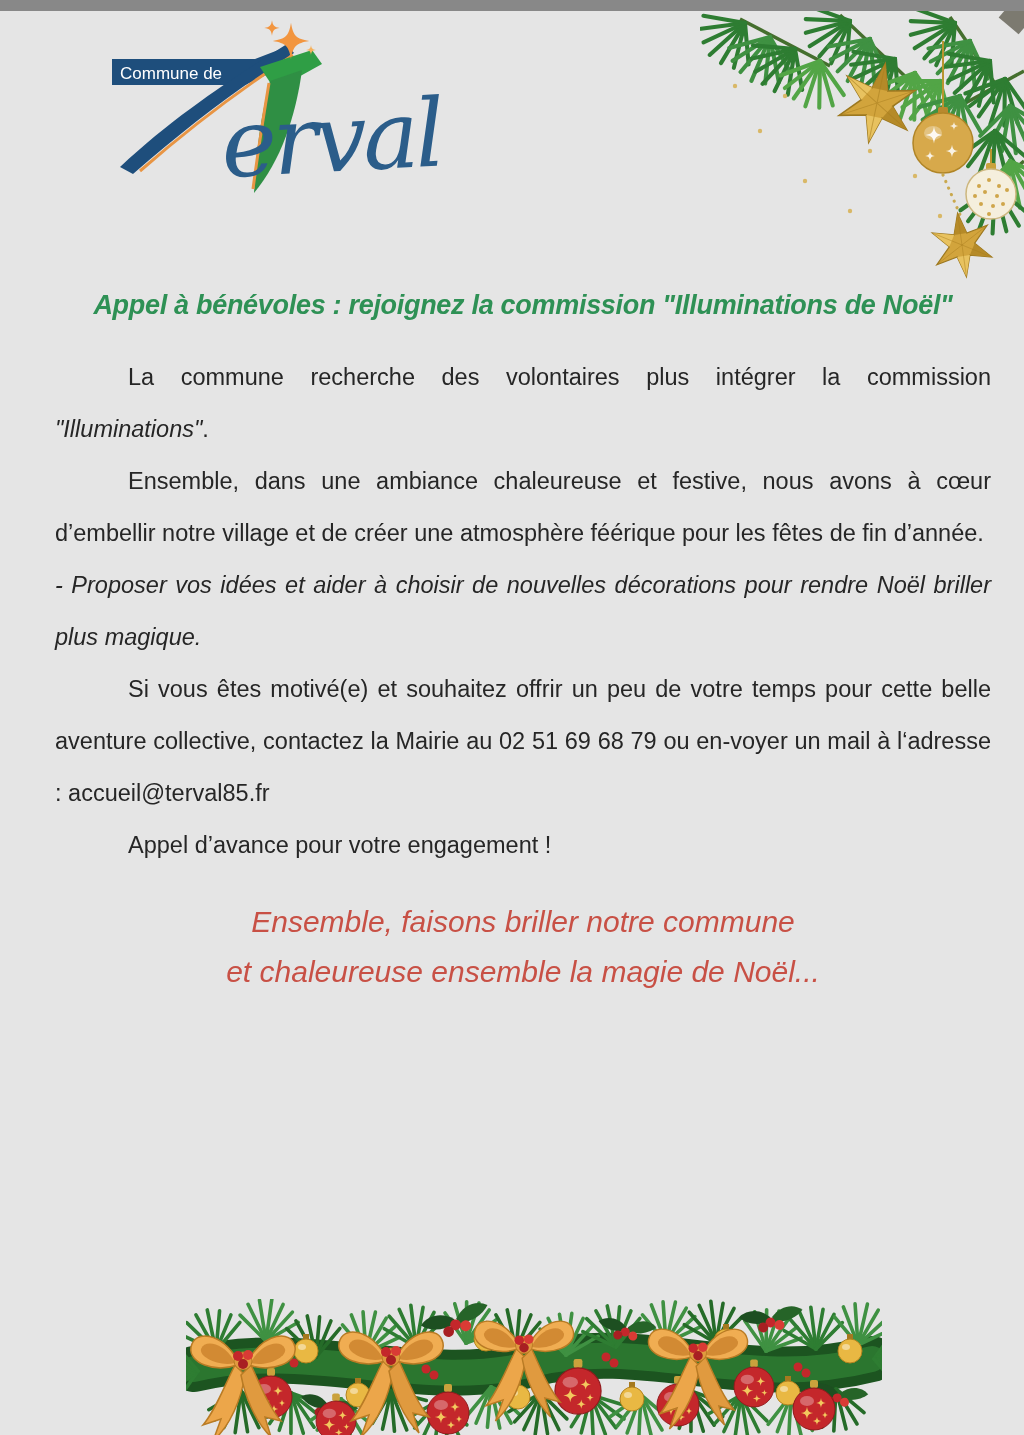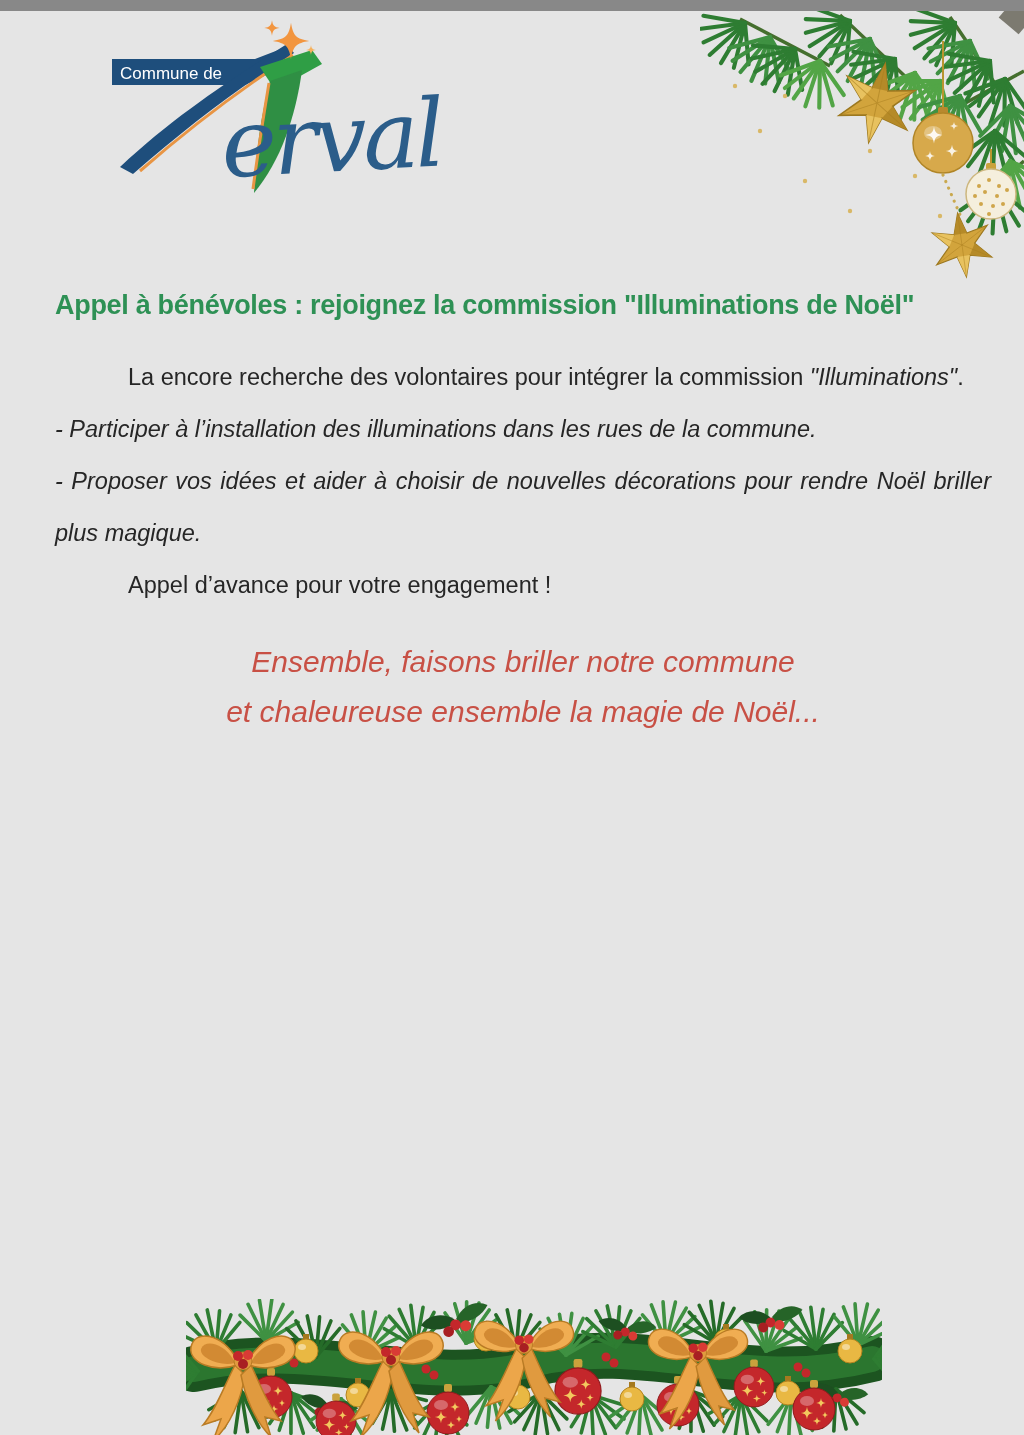--- a/index.html
+++ b/index.html
@@ -4,22 +4,22 @@
 <style>
   html,body{margin:0;padding:0;background:#888;}
   .page{position:relative;width:1024px;height:1435px;margin:11px auto;background:#e5e5e5;
         font-family:"Liberation Sans",sans-serif;color:#262626;overflow:hidden;}
   .logo{position:absolute;left:95px;top:8px;width:372px;height:215px;}
   .corner{position:absolute;right:0;top:0;width:324px;height:272px;}
   .garland{position:absolute;left:186px;top:1288px;width:696px;height:150px;}
   .artifact{position:absolute;right:-6px;top:-8px;width:26px;height:26px;background:#6a675c;
             transform:rotate(40deg);opacity:.85;}
   .content{position:absolute;left:55px;top:276px;width:936px;}
-  h1{font-size:27px;line-height:36px;font-weight:bold;color:#2e9155;
-     white-space:nowrap;letter-spacing:-.3px;margin:0 0 28px 0;}
+  h1{font-size:27px;line-height:36px;font-style:italic;font-weight:bold;color:#2e9155;
+     text-align:center;white-space:nowrap;letter-spacing:-.3px;margin:0 0 28px 0;}
   .content p{margin:0;font-size:23.5px;line-height:52px;text-align:justify;}
   .ind{text-indent:73px;}
   .it{font-style:italic;}
   .gap{margin-top:40px;}
   .content em{font-style:italic;}
   .closing{margin-top:26px;color:#c85045;}
   .closing p{text-align:center;font-style:italic;font-size:30px;line-height:50px;color:#c85045;}
   svg{display:block;}
   .scriptname{font-family:"DejaVu Serif",serif;font-style:italic;}
 </style>
@@ -157,27 +157,28 @@
       <line x1="243" y1="164" x2="261" y2="206" stroke="#c9a84e" stroke-width="3.2" stroke-dasharray="0.1 7" stroke-linecap="round"></line>
       <use href="#star6" transform="translate(262,234) rotate(-8) scale(0.8)"></use>
     </svg>
   </div>
 
   <div class="artifact"></div>
 
   <main class="content">
     <h1>Appel à bénévoles : rejoignez la commission "Illuminations de Noël"</h1>
 
-    <p class="ind"><span>La encore recherche des volontaires pour intégrer la commission </span><em>"Illuminations"</em><span>.</span></p>
-
-
-
-    <p class="it">- Participer à l’installation des illuminations dans les rues de la commune.</p>
+    <p class="ind"><span>La commune recherche des volontaires plus intégrer la commission </span><em>"Illuminations"</em><span>.</span></p>
+
+    <p class="ind">Ensemble, dans une ambiance chaleureuse et festive, nous avons à cœur d’embellir notre village et de créer une atmosphère féérique pour les fêtes de fin d’année.</p>
+
+
     <p class="it">- Proposer vos idées et aider à choisir de nouvelles décorations pour rendre Noël briller plus magique.</p>
 
+    <p class="ind gap"><span>Si vous êtes motivé(e) et souhaitez offrir un peu de votre temps pour cette belle aventure collective, contactez la Mairie au  </span><span>02 51 69 68 79</span><span> ou en-voyer un mail à l‘adresse : </span><span>accueil@terval85.fr</span></p>
 
     <p class="ind">Appel d’avance pour votre engagement !</p>
 
     <div class="closing">
       <p>Ensemble, faisons briller notre commune</p>
       <p>et chaleureuse ensemble la magie de Noël...</p>
     </div>
   </main>
 
   <div class="garland">

